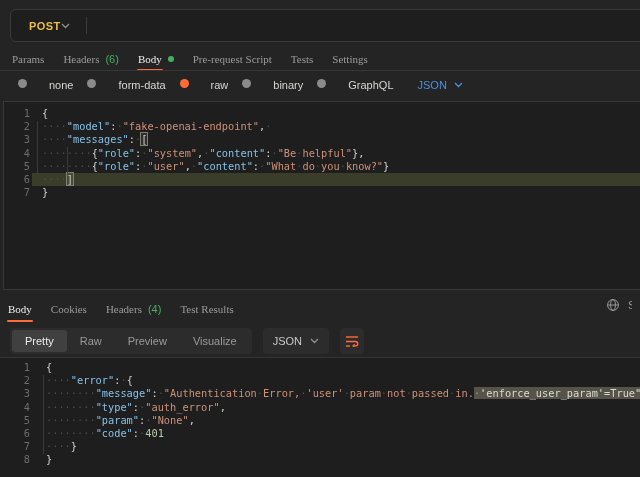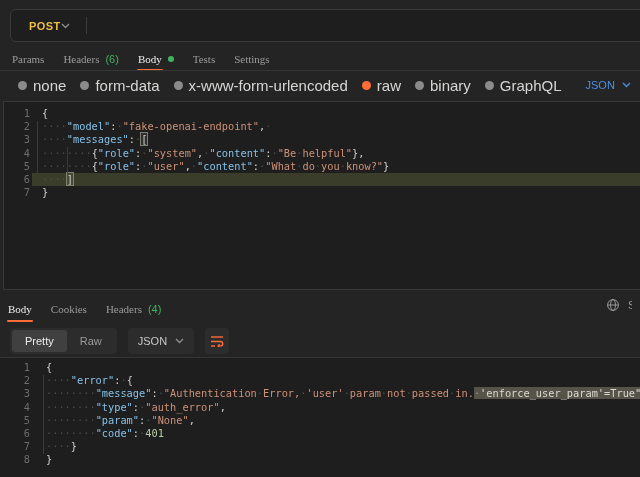--- a/index.html
+++ b/index.html
@@ -22,21 +22,21 @@
   .tab.active{color:#ededed;}
   .tab-label{position:relative;font-family:Liberation Serif, serif;}
   .tab.active .tab-label::after{content:"";position:absolute;left:-1px;right:-1px;bottom:-6px;height:2px;
       background:var(--orange);border-radius:1px;}
   .count{color:var(--green);}
   .dot{width:6px;height:6px;border-radius:50%;background:var(--green);}
   .tabs-divider{position:absolute;left:0;top:70px;width:640px;height:1px;background:#363636;}
 
   
   .radio-row{position:absolute;left:18px;top:74px;height:22px;display:flex;align-items:center;gap:14px;}
-  .mode{display:flex;align-items:center;gap:6px;font-size:15px;color:#d6d6d4;cursor:pointer;}
+  .mode{display:flex;align-items:flex-start;gap:22px;font-size:11px;color:#d6d6d4;cursor:pointer;}
   .radio{width:9px;height:9px;border-radius:50%;background:#8b8b8b;flex:none;}
   .mode.selected .radio{background:var(--orange);}
   .lang-link{display:flex;align-items:center;gap:7px;color:var(--blue);font-size:11px;margin-left:10px;cursor:pointer;}
 
   
   .editor{font-family:"DejaVu Sans Mono",monospace;font-size:10.3px;line-height:13.2px;}
   .req-editor{position:absolute;left:3px;top:101px;width:637px;height:189px;background:var(--editor_bg);
               border:1px solid var(--panel_border);border-right:none;box-sizing:border-box;padding-top:5px;overflow:hidden;}
   .resp-editor{position:absolute;left:0;top:357px;width:640px;height:120px;background:var(--editor_bg);
               border-top:1px solid #353535;padding-top:3px;overflow:hidden;}
@@ -101,40 +101,39 @@
       </div>
       <div class="tab">
         <span class="tab-label">Headers</span>
         <span class="count">(6)</span>
       </div>
       <div class="tab active">
         <span class="tab-label">Body</span>
         <span class="dot"></span>
       </div>
       <div class="tab">
+        <span class="tab-label">Pre-request Script</span>
+      </div>
+      <div class="tab">
         <span class="tab-label">Tests</span>
       </div>
       <div class="tab">
         <span class="tab-label">Settings</span>
       </div>
     </div>
   <div class="tabs-divider"></div>
 
   <div class="radio-row" id="body-modes">
       <div class="mode">
         <span class="radio"></span>
         <span>none</span>
       </div>
       <div class="mode">
         <span class="radio"></span>
         <span>form-data</span>
-      </div>
-      <div class="mode">
-        <span class="radio"></span>
-        <span>x-www-form-urlencoded</span>
       </div>
       <div class="mode selected">
         <span class="radio"></span>
         <span>raw</span>
       </div>
       <div class="mode">
         <span class="radio"></span>
         <span>binary</span>
       </div>
       <div class="mode">
@@ -170,37 +169,42 @@
         <div class="tab active">
           <span class="tab-label">Body</span>
         </div>
         <div class="tab">
           <span class="tab-label">Cookies</span>
         </div>
         <div class="tab">
           <span class="tab-label">Headers</span>
           <span class="count">(4)</span>
         </div>
+        <div class="tab">
+          <span class="tab-label">Test Results</span>
+        </div>
       </div>
     <div class="resp-right">
       <span style="display:inline-flex;">
         <svg width="14" height="14" viewBox="0 0 16 16" fill="none" stroke="#9b9b9b" stroke-width="1.1">
           <circle cx="8" cy="8" r="6.2"></circle>
             <ellipse cx="8" cy="8" rx="2.8" ry="6.2"></ellipse>
             <line x1="1.8" y1="8" x2="14.2" y2="8"></line>
         </svg>
       </span>
       <span class="partial">S</span>
     </div>
   </div>
 
   <div class="resp-toolbar">
     <div class="seg" id="resp-views">
         <button class="view-btn active">Pretty</button>
         <button class="view-btn">Raw</button>
+        <button class="view-btn">Preview</button>
+        <button class="view-btn">Visualize</button>
       </div>
     <div class="lang-select">
       <span>JSON</span>
       <span class="chev">
         <svg width="9" height="6" viewBox="0 0 9 6">
             <path d="M1 1l3.5 3.5L8 1" fill="none" stroke="currentColor" stroke-width="1.3"></path>
           </svg>
       </span>
     </div>
     <button class="wrap-btn">

